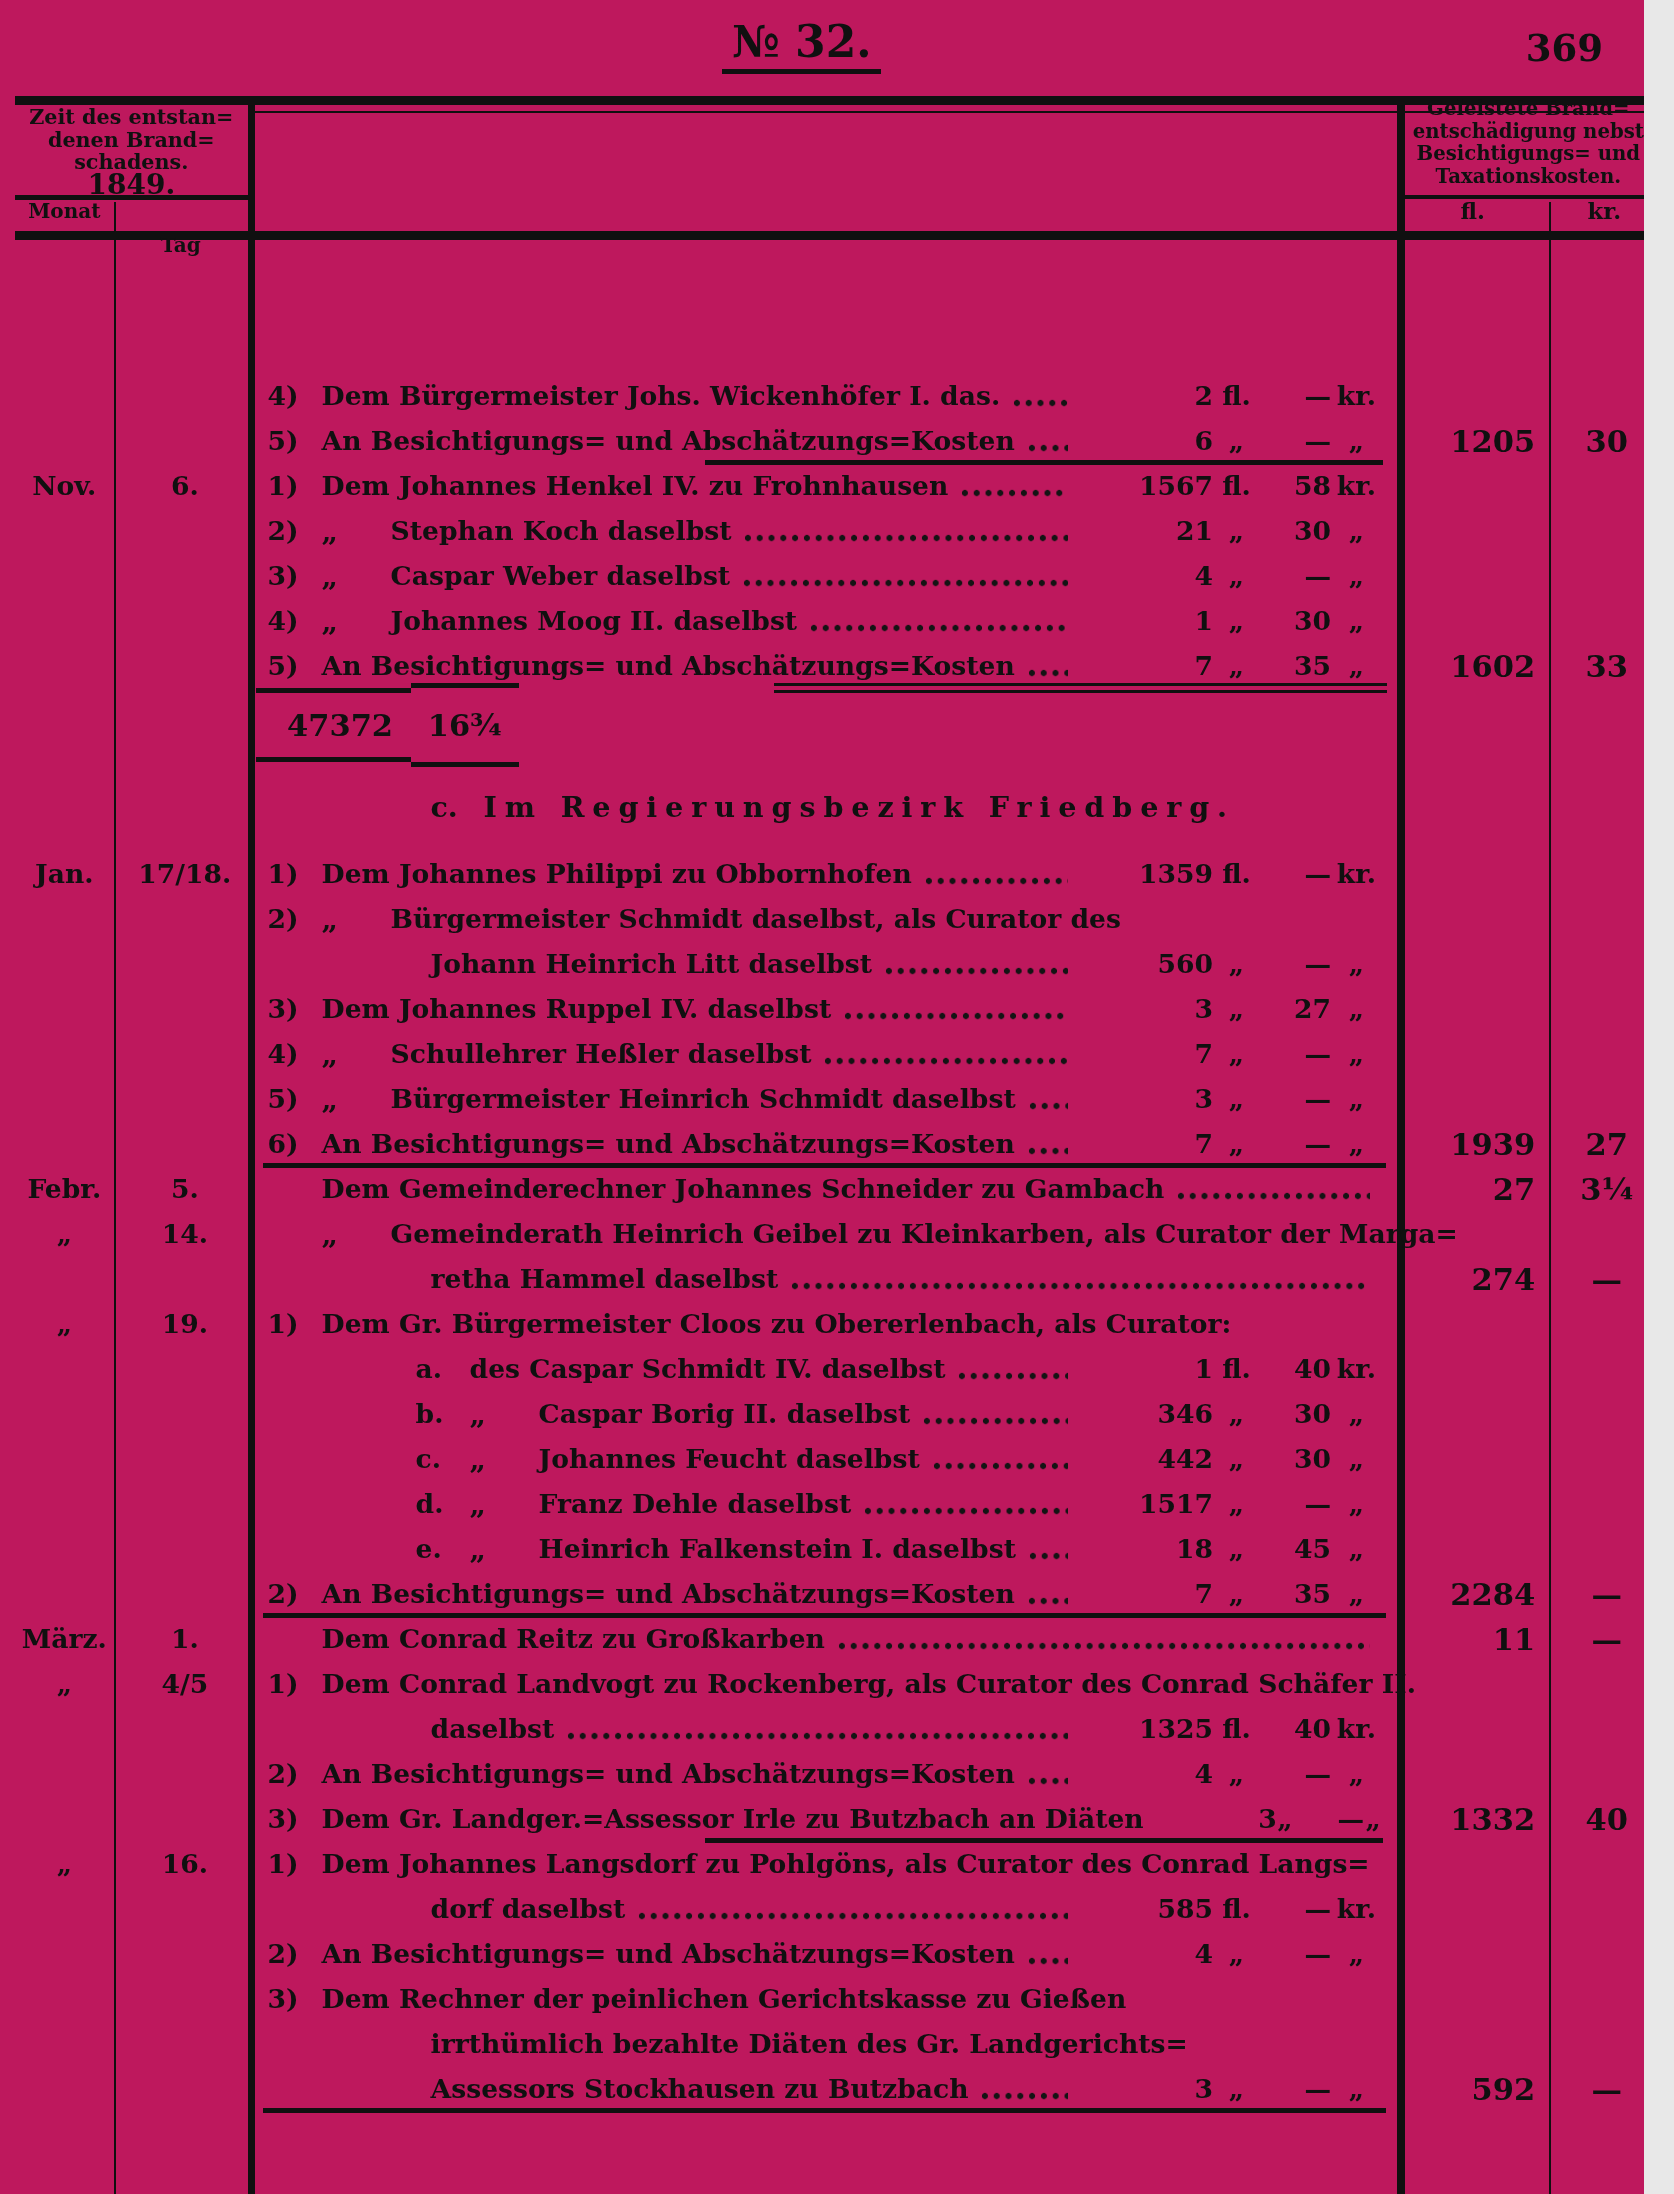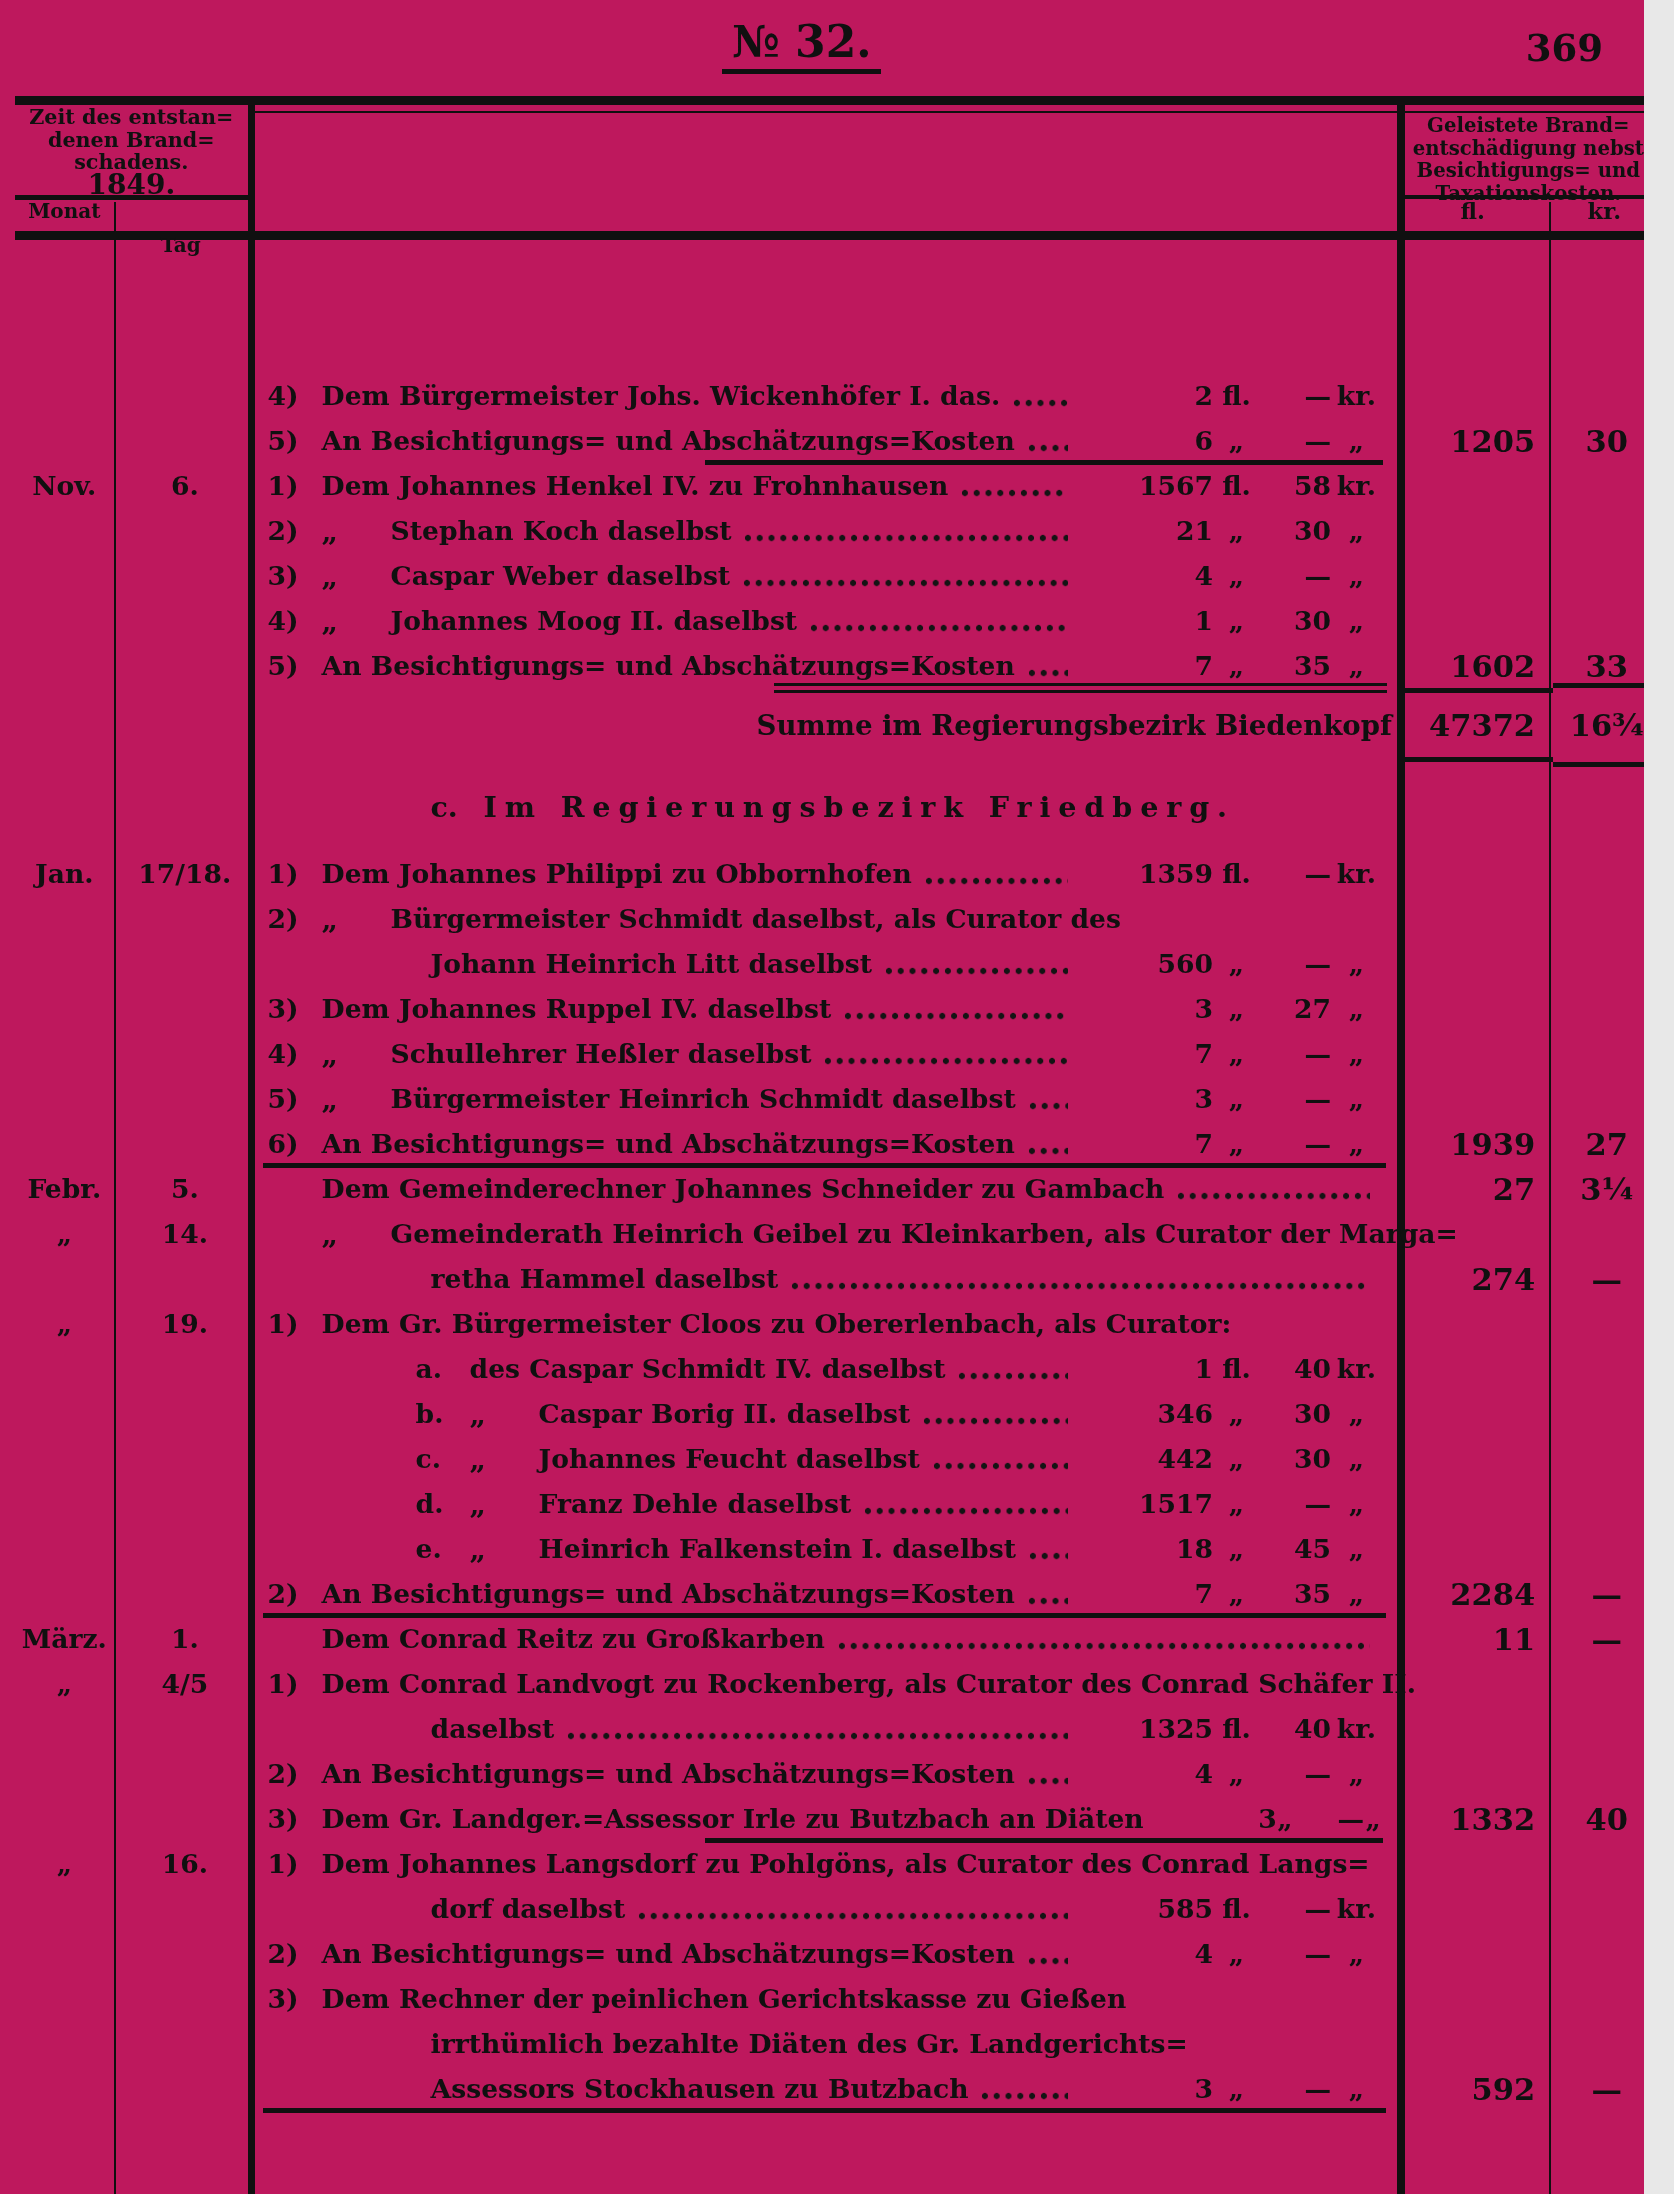--- a/index.html
+++ b/index.html
@@ -22,21 +22,21 @@
   .v2{left:233px;top:0;width:6.9px;}
   .v3{left:1382px;top:0;width:7.9px;}
   .v4{left:1534px;top:106px;width:2px;}
   
   .hdr-left{position:absolute;top:9.9px;left:0;width:233px;text-align:center;
             font-size:20.7px;line-height:22.7px;}
   .hdr-left .yr{font-size:28px;}
   .hdr-cols-l{position:absolute;top:103px;left:0;width:233px;display:flex;font-size:20px;}
   .hdr-cols-l .c1{width:99px;text-align:center;}
   .hdr-cols-l .c2{flex:1;text-align:center;margin-top:34px;}
-  .hdr-right{position:absolute;top:19px;left:1382px;right:0;text-align:center;
+  .hdr-right{position:absolute;top:2px;left:1382px;right:0;text-align:center;
              font-size:19.7px;line-height:22.7px;}
   .hdr-cols-r{position:absolute;top:102px;left:1382px;right:0;display:flex;font-size:22.7px;}
   .hdr-cols-r .c1{width:152px;text-align:center;}
   .hdr-cols-r .c2{flex:1;text-align:center;}
   
   .tbody{position:absolute;top:144px;left:0;right:0;bottom:0;padding-top:133px;}
   .row{position:relative;display:flex;align-items:center;height:45px;font-size:26.6px;}
   .row.sum{height:74px;}
   .row.heading{height:89px;}
   .mcell{width:99px;text-align:center;flex:none;}
@@ -230,23 +230,20 @@
             <div class="u2">„</div>
             <div class="tail"></div>
           </div>
           <div class="flcell">1602</div>
           <div class="krcell">33</div>
           <div class="rule rule-dbl"></div>
         </div>
         <div class="row sum">
           <div class="mcell"></div>
           <div class="dcell"></div>
-          <div class="desc">
-            <div class="sumtext">Summe im Regierungsbezirk Biedenkopf</div>
-          </div>
           <div class="flcell">47372</div>
           <div class="krcell">16¾</div>
         </div>
         <div class="row heading">
           <div class="mcell"></div>
           <div class="dcell"></div>
           <div class="desc">
             <div class="hp">c.</div>
             <div class="ht">Im Regierungsbezirk Friedberg.</div>
           </div>

